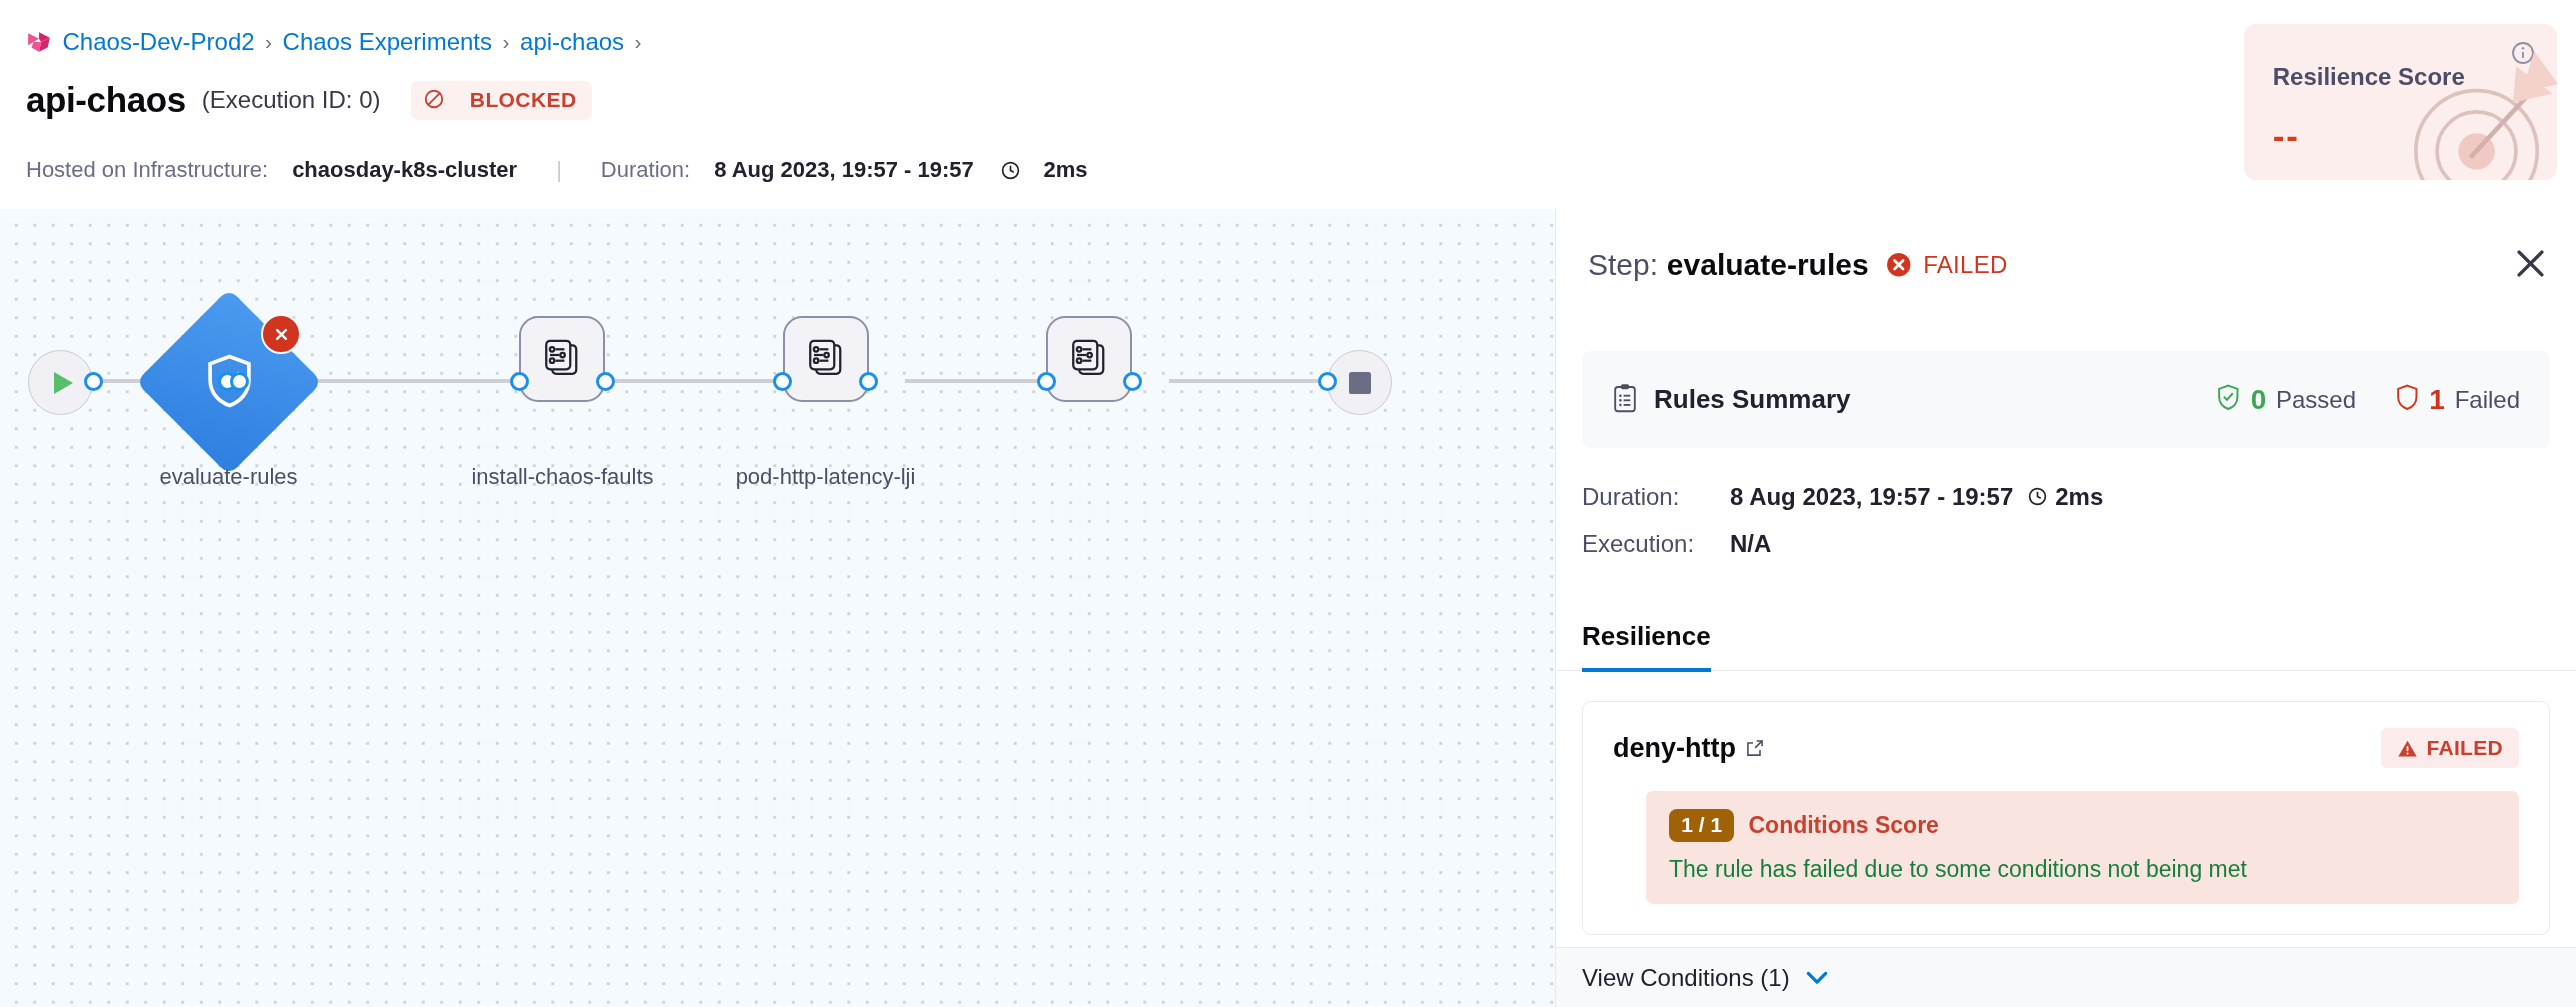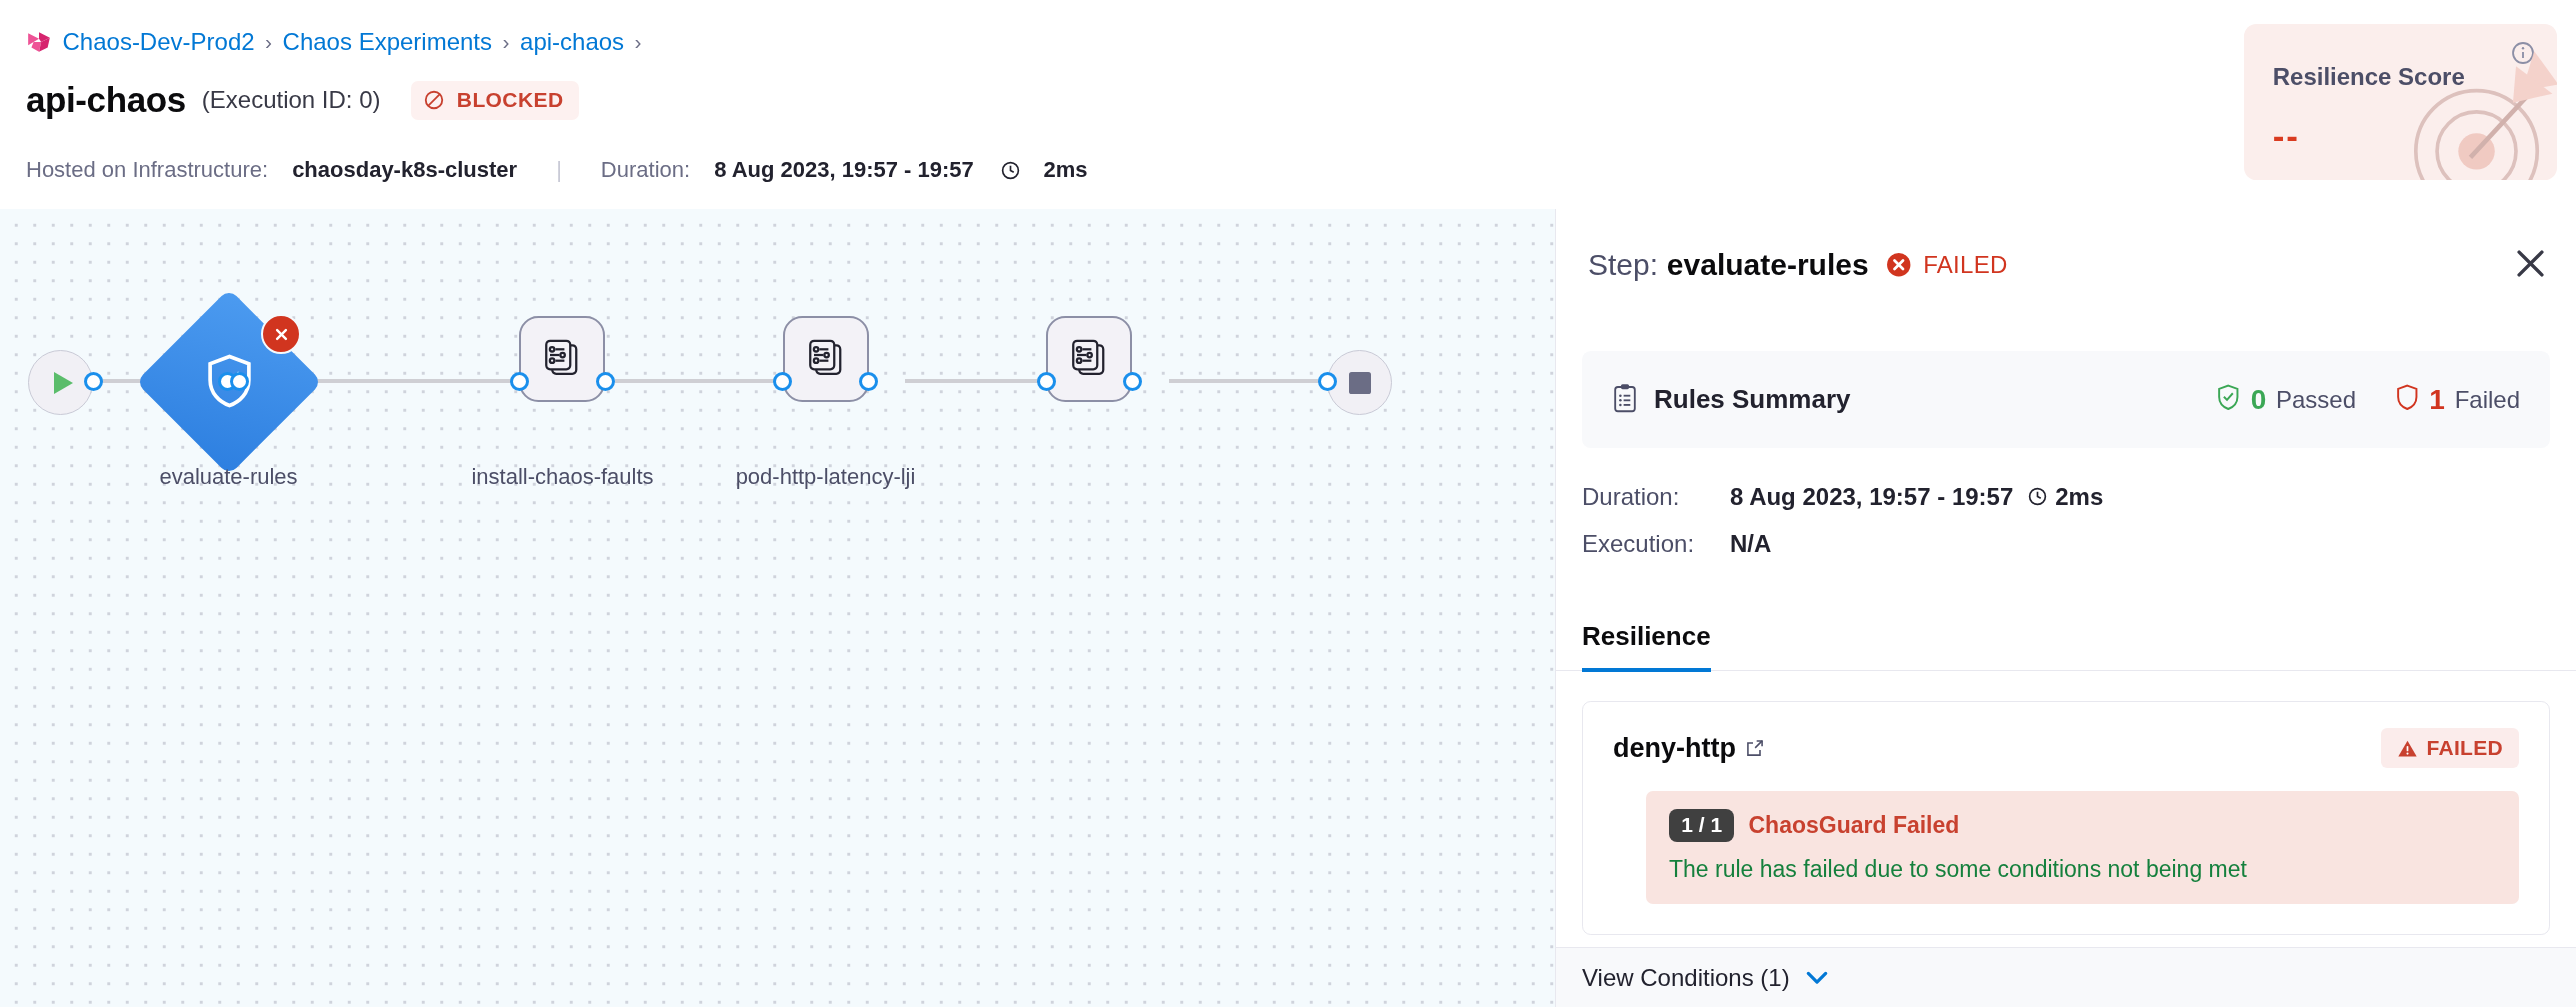--- a/index.html
+++ b/index.html
@@ -29,21 +29,21 @@
     position: absolute; left: 26px; top: 72px;
     display: flex; align-items: center; gap: 16px;
   }
   .page-title { font-size: 35px; font-weight: bold; color: #0b0b0d; letter-spacing: -0.4px; }
   .exec-id { font-size: 24px; color: #383946; }
   .badge-blocked {
     margin-left: 14px;
     background: #fdf1f0; color: #c8412f;
     border-radius: 7px; padding: 7px 16px 8px 12.3px;
     font-size: 21px; font-weight: bold; letter-spacing: 0.4px;
-    display: flex; align-items: center; gap: 12px;
+    display: flex; align-items: flex-start; gap: 25px;
   }
   .ico-blocked { width: 22px; height: 22px; display:block; }
 
   .meta-row {
     position: absolute; left: 26px; top: 149px;
     display: flex; align-items: center; gap: 16px;
     font-size: 22px; color: #6b6d85;
   }
   .meta-strong { color: #22222e; font-weight: bold; }
   .meta-sep { color: #c9cad6; margin: 0 23px; }
@@ -179,21 +179,21 @@
     display: flex; align-items: center; gap: 8.8px; letter-spacing: 0.3px;
   }
   .ico-warn-tri { width: 21px; height: 21px; display:block; }
 
   .cond-alert {
     margin: 23px 30px 30px 63px; background: #f9e4e0; border-radius: 7px;
     padding: 17.6px 23px 21px 23px;
   }
   .cond-top { display: flex; align-items: center; gap: 14px; }
   .cond-pill {
-    background: #404040; color: #fff; border-radius: 8px;
+    background: #a16207; color: #fff; border-radius: 8px;
     font-size: 21px; font-weight: bold; padding: 4.4px 12.3px 5.3px;
   }
   .cond-label { font-size: 23px; color: #c8412f; font-weight: bold; }
   .cond-desc { margin-top: 14px; font-size: 23px; color: #15803d; }
 
   .view-cond {
     position: absolute; left: 0; top: 738px; width: 100%; height: 61px;
     background: #f8f9fb; border-top: 0.9px solid #e8e8ef;
     display: flex; align-items: center; padding: 0 26px; cursor: pointer;
   }
@@ -471,21 +471,21 @@
               <circle cx="12" cy="17.8" r="1.2" fill="#fff"></circle>
             </svg>
           </span>
           <span>FAILED</span>
         </span>
       </div>
 
       <div class="cond-alert">
         <div class="cond-top">
           <span class="cond-pill">1 / 1</span>
-          <span class="cond-label">ChaosGuard Failed</span>
+          <span class="cond-label">Conditions Score</span>
         </div>
         <div class="cond-desc">The rule has failed due to some conditions not being met</div>
       </div>
     </div>
 
     <div class="view-cond">
       <span class="vc-text">View Conditions (1)</span>
       <span>
         <svg class="ico-chev" viewBox="0 0 24 16" fill="none" stroke="#0278d5" stroke-width="3" stroke-linecap="round" stroke-linejoin="round">
           <polyline points="4,4 12,12 20,4"></polyline>

